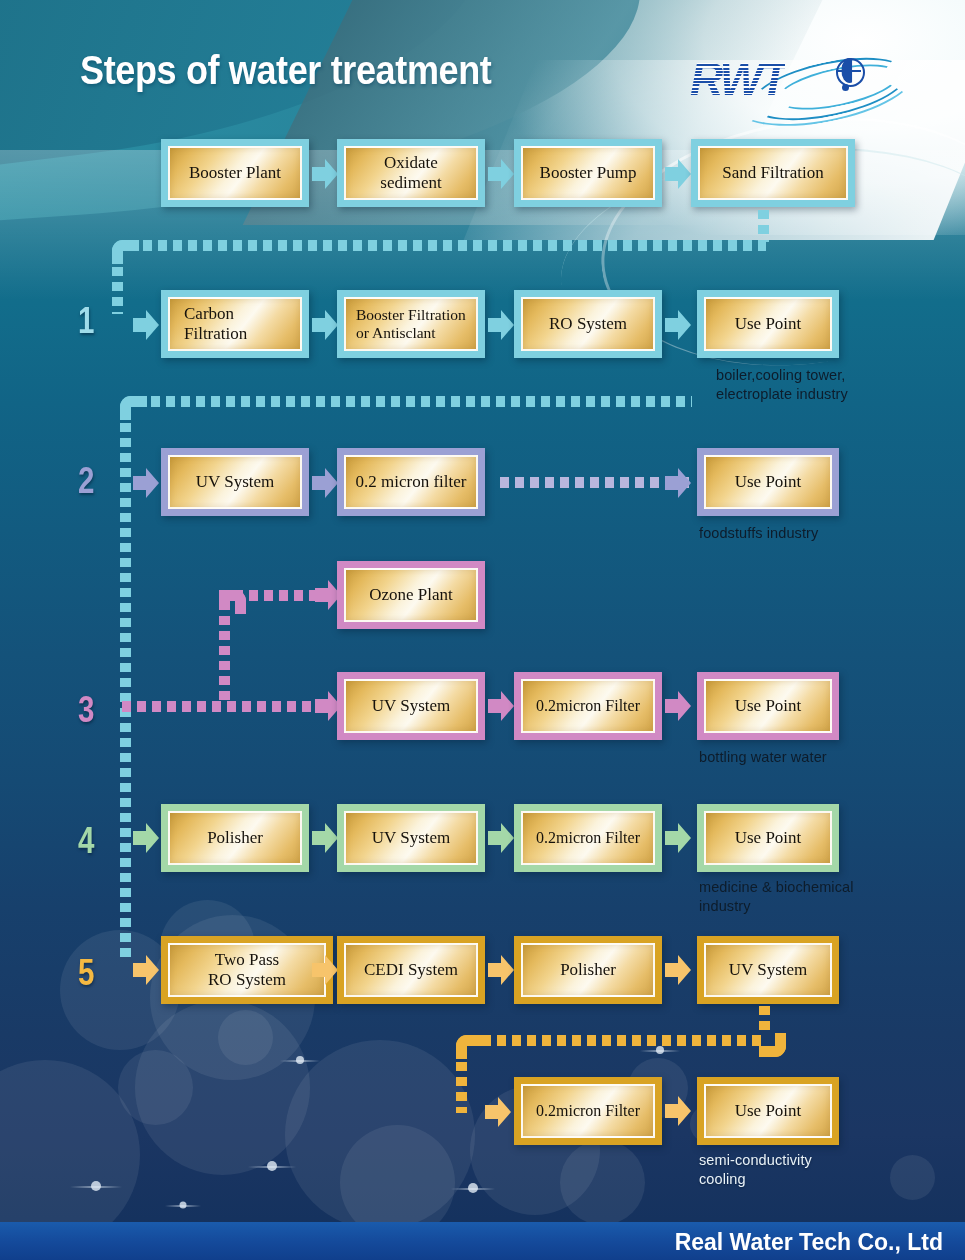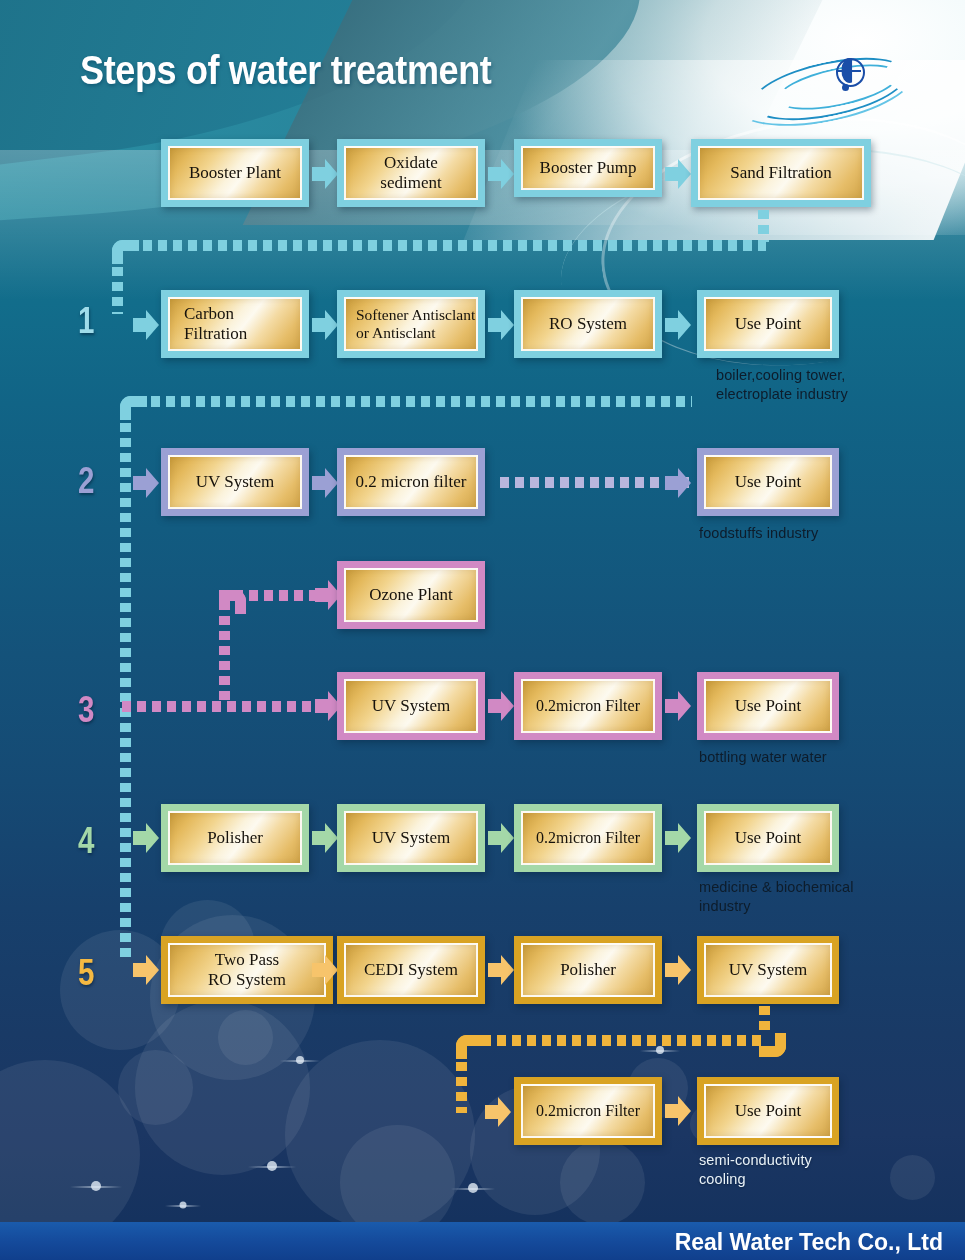--- a/index.html
+++ b/index.html
@@ -115,20 +115,21 @@
   <div class="wave" id="w-arc"></div>
   <div class="wave" id="w-arc2"></div>
   <div class="wave" id="w-fade"></div>
 
   <div id="title">Steps of water treatment</div>
 
   <div id="logo">
     <div class="orb o3"></div>
     <div class="orb o1"></div>
     <div class="orb o2"></div>
+    <div class="lt">RWT</div>
     <div class="globe"></div>
     <div class="dot"></div>
   </div>
 
   <div class="bub" style="left:-50px;top:1060px;width:190px;height:190px;"></div>
   <div class="bub" style="left:135px;top:1000px;width:175px;height:175px;"></div>
   <div class="bub" style="left:60px;top:930px;width:120px;height:120px;"></div>
   <div class="bub" style="left:160px;top:900px;width:95px;height:95px;"></div>
   <div class="bub" style="left:118px;top:1050px;width:75px;height:75px;"></div>
   <div class="bub" style="left:285px;top:1040px;width:190px;height:190px;"></div>
@@ -179,30 +180,30 @@
   <div class="box" style="left:337px;top:139px;width:148px;height:68px;background:#7fd0e0;">
     <div class="inner" style="white-space:pre-line;">Oxidate
 sediment</div>
   </div>
   <div class="arrow" style="left:488px;top:159px;">
     <svg width="26" height="30" viewBox="0 0 26 30">
         <path d="M0 8 L13 8 L13 0 L26 15 L13 30 L13 22 L0 22 Z" fill="#7fd0e0"></path>
       </svg>
   </div>
 
-  <div class="box" style="left:514px;top:139px;width:148px;height:58px;background:#7fd0e0;">
+  <div class="box" style="left:514px;top:139px;width:148px;height:68px;background:#7fd0e0;">
     <div class="inner">Booster Pump</div>
   </div>
   <div class="arrow" style="left:665px;top:159px;">
     <svg width="26" height="30" viewBox="0 0 26 30">
         <path d="M0 8 L13 8 L13 0 L26 15 L13 30 L13 22 L0 22 Z" fill="#7fd0e0"></path>
       </svg>
   </div>
 
-  <div class="box" style="left:691px;top:139px;width:180px;height:68px;background:#7fd0e0;">
+  <div class="box" style="left:691px;top:139px;width:164px;height:68px;background:#7fd0e0;">
     <div class="inner">Sand Filtration</div>
   </div>
 
   <div class="dash v" style="--c:#7fd0e0;left:758px;top:210px;width:11px;height:32px;"></div>
   <div class="dash h" style="--c:#7fd0e0;left:128px;top:240px;width:638px;height:11px;"></div>
   <div class="dash v" style="--c:#7fd0e0;left:112px;top:252px;width:11px;height:62px;"></div>
   <div class="corner" style="--c:#7fd0e0;left:112px;top:240px;width:16px;height:13px;border-width:11px 0 0 11px;border-radius:11px 0 0 0;"></div>
   <div class="arrow" style="left:133px;top:310px;">
     <svg width="26" height="30" viewBox="0 0 26 30">
         <path d="M0 8 L13 8 L13 0 L26 15 L13 30 L13 22 L0 22 Z" fill="#7fd0e0"></path>
@@ -215,21 +216,21 @@
     <div class="inner" style="white-space:pre-line;text-align:left;justify-content:flex-start;padding-left:14px;">Carbon
 Filtration</div>
   </div>
   <div class="arrow" style="left:312px;top:310px;">
     <svg width="26" height="30" viewBox="0 0 26 30">
         <path d="M0 8 L13 8 L13 0 L26 15 L13 30 L13 22 L0 22 Z" fill="#7fd0e0"></path>
       </svg>
   </div>
 
   <div class="box" style="left:337px;top:290px;width:148px;height:68px;background:#7fd0e0;">
-    <div class="inner" style="white-space:pre-line;font-size:15.5px;text-align:left;justify-content:flex-start;padding-left:10px;">Softener Antisclant
+    <div class="inner" style="white-space:pre-line;font-size:15.5px;text-align:left;justify-content:flex-start;padding-left:10px;">Booster Filtration
 or Antisclant</div>
   </div>
   <div class="arrow" style="left:488px;top:310px;">
     <svg width="26" height="30" viewBox="0 0 26 30">
         <path d="M0 8 L13 8 L13 0 L26 15 L13 30 L13 22 L0 22 Z" fill="#7fd0e0"></path>
       </svg>
   </div>
 
   <div class="box" style="left:514px;top:290px;width:148px;height:68px;background:#7fd0e0;">
     <div class="inner">RO System</div>

